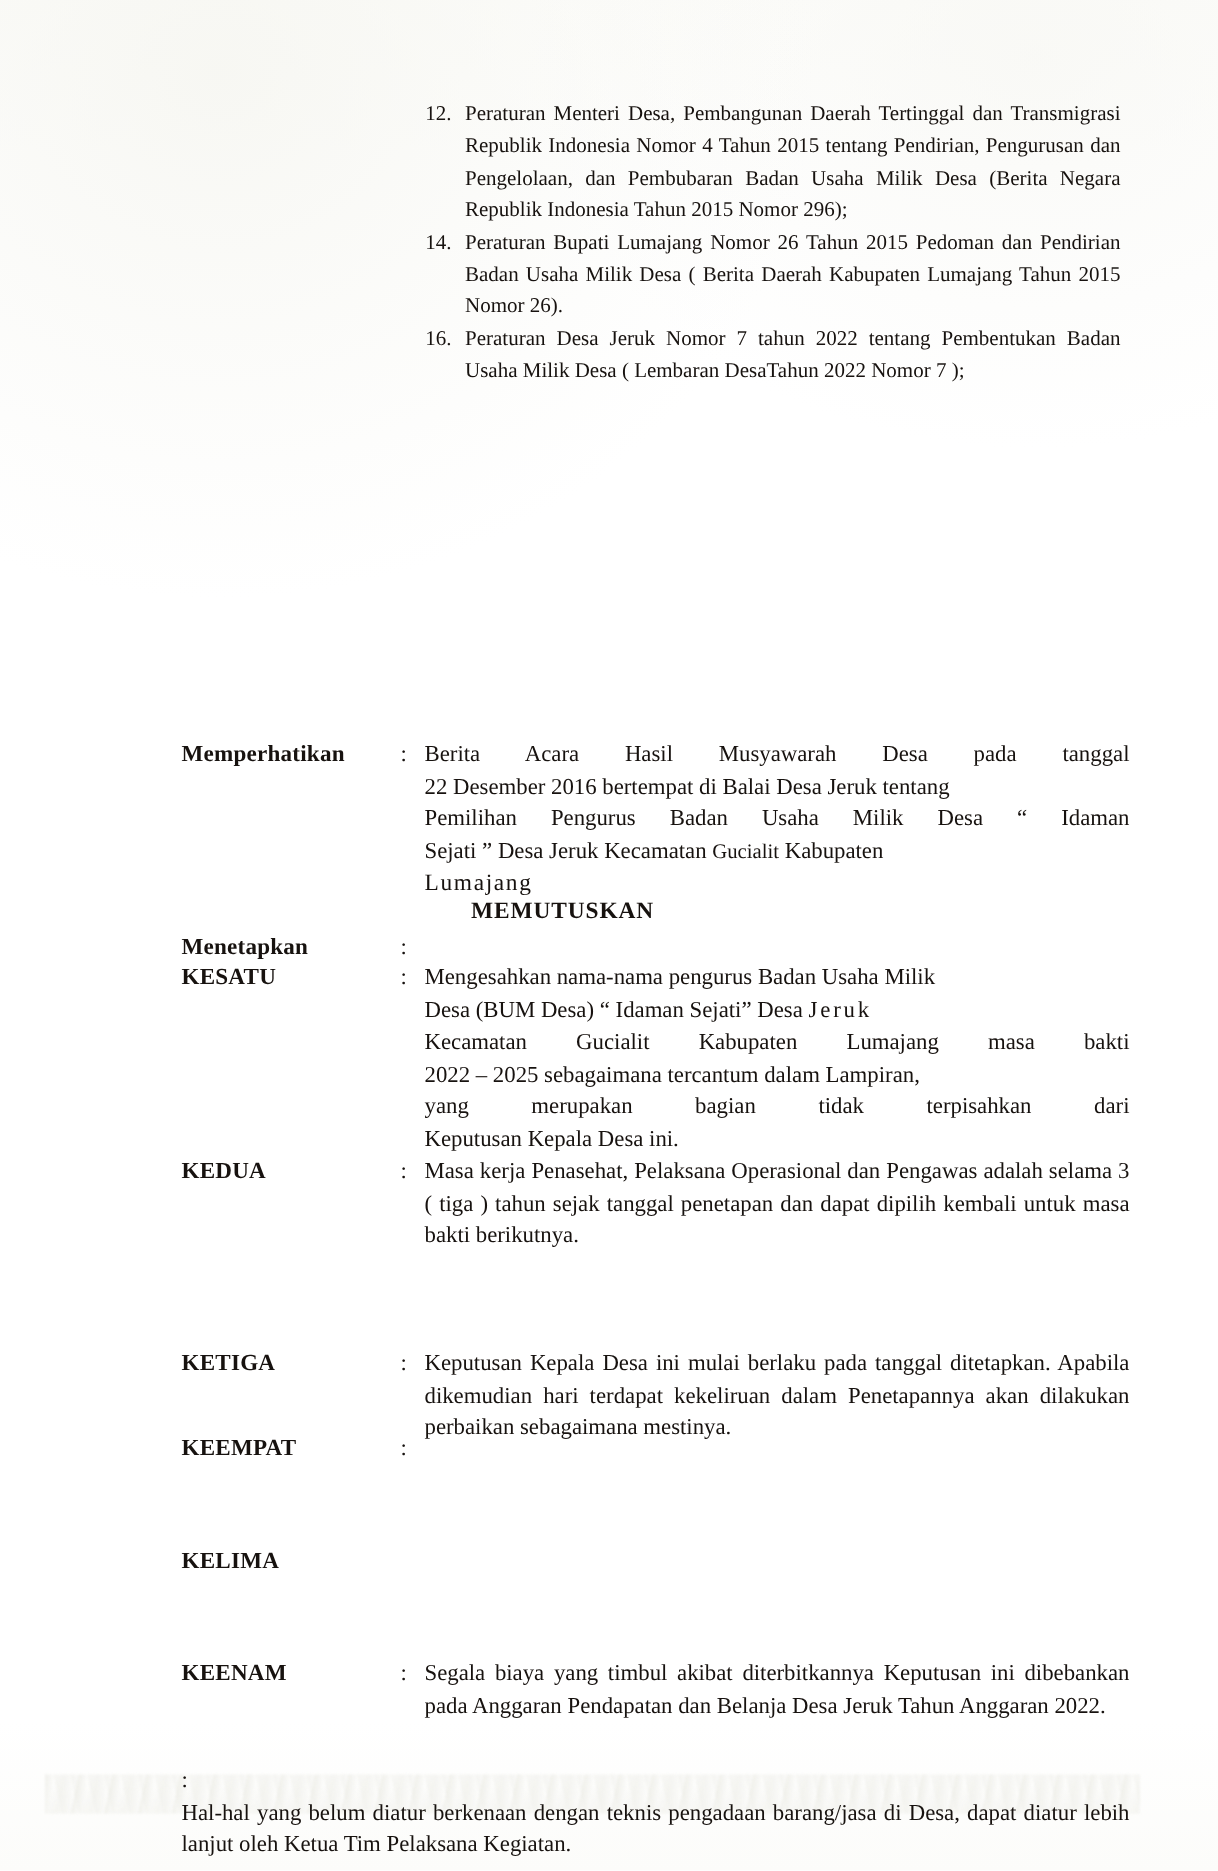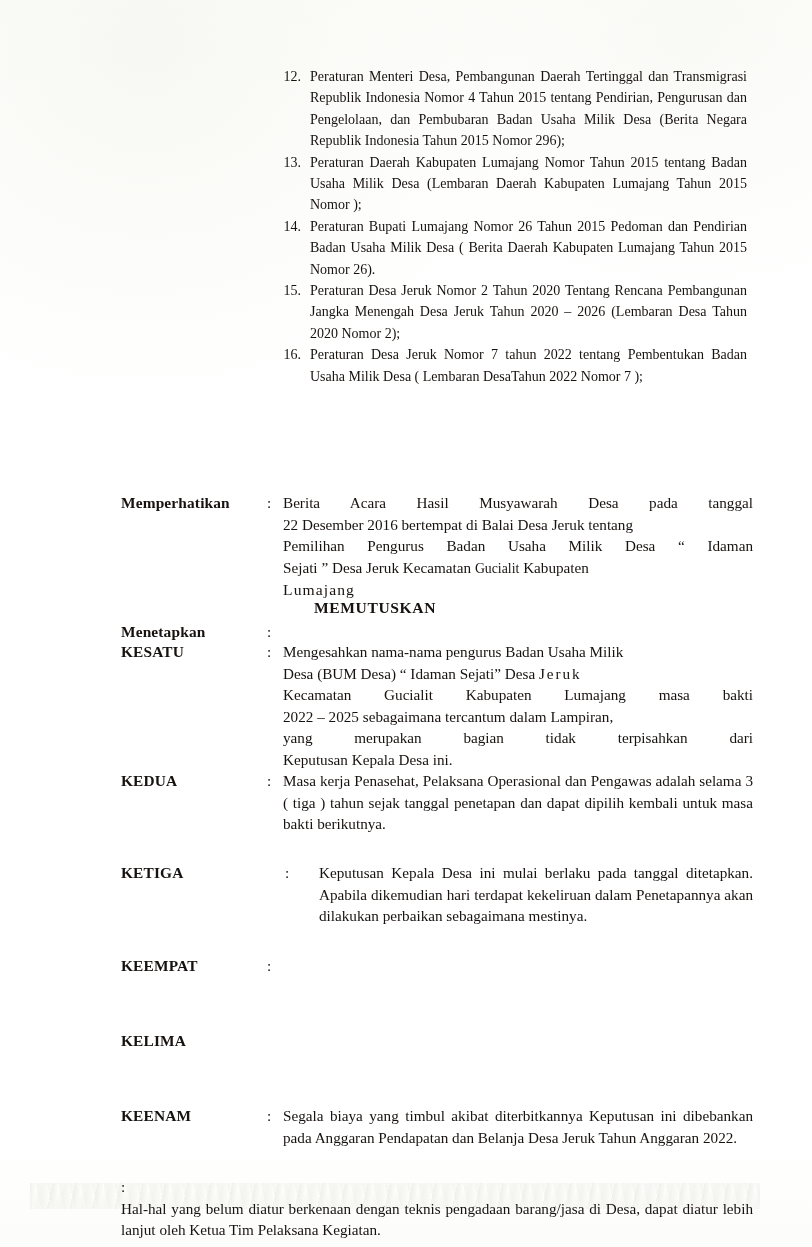--- a/index.html
+++ b/index.html
@@ -118,34 +118,26 @@
 
   <div class="scan-noise"></div>
 
   <div class="numlist">
 
     <div class="numitem">
       <span class="num">12.</span>
       <span class="body">Peraturan Menteri Desa, Pembangunan Daerah Tertinggal dan Transmigrasi Republik Indonesia Nomor 4 Tahun 2015 tentang Pendirian, Pengurusan dan Pengelolaan, dan Pembubaran Badan Usaha Milik Desa (Berita Negara Republik Indonesia Tahun 2015 Nomor 296);</span>
     </div>
 
-    <div class="numitem">
-      <span class="num">13.</span>
-      <span class="body">Peraturan Daerah Kabupaten Lumajang    Nomor  Tahun 2015 tentang Badan Usaha Milik Desa (Lembaran Daerah Kabupaten Lumajang Tahun 2015 Nomor    );</span>
-    </div>
 
     <div class="numitem">
       <span class="num">14.</span>
       <span class="body">Peraturan Bupati Lumajang Nomor 26 Tahun 2015 Pedoman dan Pendirian Badan Usaha Milik Desa ( Berita Daerah Kabupaten Lumajang Tahun 2015 Nomor 26).</span>
     </div>
 
-    <div class="numitem">
-      <span class="num">15.</span>
-      <span class="body">Peraturan Desa Jeruk Nomor 2 Tahun 2020 Tentang Rencana Pembangunan Jangka Menengah Desa Jeruk Tahun 2020 – 2026 (Lembaran Desa Tahun 2020 Nomor 2);</span>
-    </div>
 
     <div class="numitem">
       <span class="num">16.</span>
       <span class="body">Peraturan Desa Jeruk Nomor   7 tahun 2022 tentang Pembentukan Badan Usaha Milik Desa ( Lembaran DesaTahun 2022 Nomor 7 );</span>
     </div>
 
   </div>
 
   <div class="clause" style="top:492px;justify-content:flex-end;">
     <span class="label">Memperhatikan</span>
@@ -179,21 +171,21 @@
       <span style="display:block;">Keputusan Kepala Desa ini.</span>
     </span>
   </div>
 
   <div class="clause" style="top:770px;">
     <span class="label">KEDUA</span>
     <span class="colon">:</span>
     <span class="content">Masa kerja Penasehat, Pelaksana Operasional dan Pengawas adalah selama 3 ( tiga ) tahun sejak tanggal penetapan dan dapat dipilih kembali untuk masa bakti berikutnya.</span>
   </div>
 
-  <div class="clause" style="top:862px;gap:18px;">
+  <div class="clause" style="top:898px;">
     <span class="label">KETIGA</span>
     <span class="colon">:</span>
     <span class="content">Keputusan Kepala Desa ini mulai berlaku pada tanggal ditetapkan. Apabila dikemudian hari terdapat kekeliruan dalam Penetapannya akan dilakukan perbaikan sebagaimana mestinya.</span>
   </div>
 
   <div class="clause" style="top:955px;">
     <span class="label">KEEMPAT</span>
     <span class="colon">:</span>
   </div>
 

